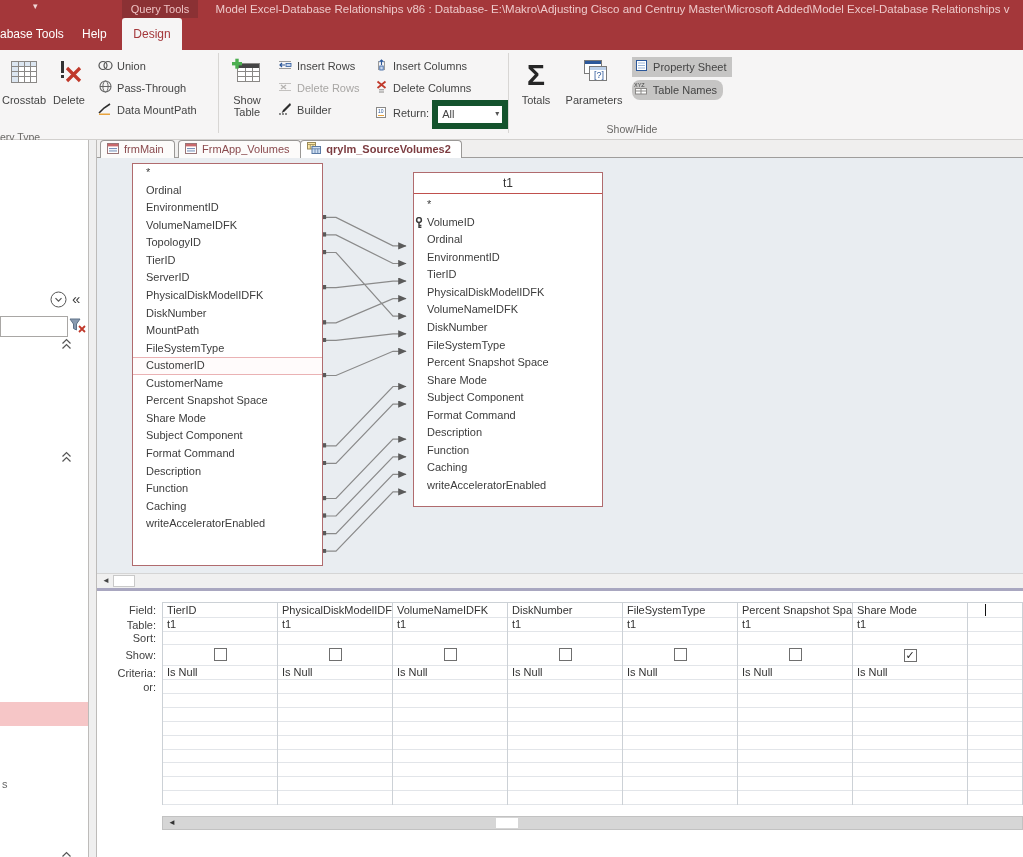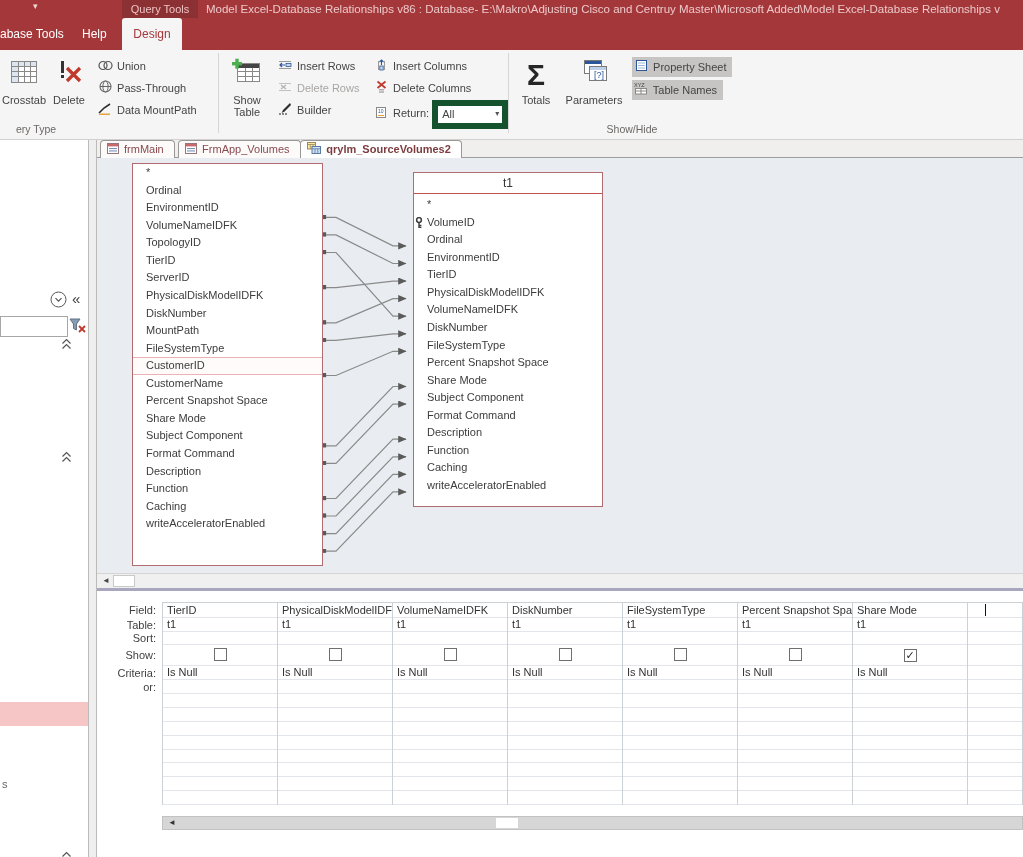--- a/index.html
+++ b/index.html
@@ -6,21 +6,21 @@
   body{width:1023px;height:857px;overflow:hidden;font-family:"Liberation Sans",sans-serif;
        -webkit-font-smoothing:antialiased;background:#fff;position:relative;font-size:11px;color:#333;}
   #app{position:absolute;inset:0;}
 
   
   .titlebar{position:absolute;left:0;top:0;width:1023px;height:18px;background:#a4373a;color:#f2cfd0;}
   .qat-arrow{position:absolute;left:33px;top:1px;font-size:9px;color:#f0d8d8;}
   .ctx-tab{position:absolute;left:122px;top:0;width:76px;height:18px;background:#8b3134;
            color:#eec2c3;text-align:center;line-height:18px;font-size:11px;}
   .win-title{position:absolute;left:206px;top:0;right:4px;height:18px;line-height:18px;
-             font-size:11.5px;color:#edc9ca;white-space:nowrap;overflow:hidden;}
+             font-size:11.5px;color:#edc9ca;white-space:nowrap;overflow:hidden;text-align:center;}
 
   
   .tabrow{position:absolute;left:0;top:18px;width:1023px;height:32px;background:#a4373a;color:#fff;}
   .rtab{position:absolute;top:0;height:32px;line-height:32px;font-size:12px;padding:0 0;cursor:default;}
   .rtab-dbtools{left:0;}
   .rtab-help{left:82px;}
   .rtab-design{left:122px;width:60px;background:#f6f5f5;color:#a4373a;text-align:center;
                border-radius:3px 3px 0 0;padding:0;}
   .tellme{position:absolute;left:200px;top:0;height:32px;line-height:32px;color:#fff;font-size:12px;}
   .tellme svg{vertical-align:middle;margin-right:9px;}
@@ -148,21 +148,21 @@
           </svg></span>
       <span>Pass-Through</span>
     </div>
     <div class="smallbtn" style="left:96px;top:50px;">
       <span class="sicon"><svg width="14" height="12" viewBox="0 0 14 12">
             <path d="M1 10 L6 5 L12 1" stroke="#2d2d2d" stroke-width="1.6" fill="none"></path>
             <rect x="1" y="10.5" width="11" height="1.5" fill="#e8a33d"></rect>
           </svg></span>
       <span>Data MountPath</span>
     </div>
-    <div class="grouplabel" style="left:16px;width:60px;">ery Type</div>
+    <div class="grouplabel" style="left:0;width:60px;margin-top:8px;">ery Type</div>
     <div class="rsep" style="left:218px;"></div>
 
     <div class="bigbtn" style="left:224px;width:46px;">
       <span class="bicon"><svg width="32" height="28" viewBox="0 0 32 28">
             <rect x="6.5" y="5.5" width="22" height="18" fill="#fff" stroke="#8a8886"></rect>
             <rect x="7" y="6" width="21" height="4" fill="#444"></rect>
             <path d="M7 13.5h21M7 18.5h21M14.5 10v13M21.5 10v13" stroke="#8a8886" fill="none"></path>
             <rect x="1" y="4" width="10" height="3.4" fill="#4caf50"></rect>
             <rect x="4.3" y="0.7" width="3.4" height="10" fill="#4caf50"></rect>
           </svg></span>
@@ -232,21 +232,21 @@
           </svg></span>
       <span class="blabel">Parameters</span>
     </div>
     <div class="smallbtn graybg" style="left:632px;top:7px;">
       <span class="sicon"><svg width="13" height="13" viewBox="0 0 13 13">
             <rect x="1.5" y="1.5" width="10" height="10" fill="#fff" stroke="#2b579a"></rect>
             <path d="M3 4h7M3 6.5h7M3 9h7" stroke="#9cb6d8"></path>
           </svg></span>
       <span>Property Sheet</span>
     </div>
-    <div class="smallbtn graybg" style="left:632px;top:30px;">
+    <div class="smallbtn graybg" style="left:632px;top:30px;border-radius:8px;">
       <span class="sicon"><svg width="14" height="13" viewBox="0 0 14 13">
             <text x="0" y="5" font-size="5.5" fill="#444">XYZ</text>
             <rect x="1.5" y="6.5" width="11" height="5.5" fill="#fff" stroke="#8a8886"></rect>
             <path d="M1.5 9h11M7 6.5v5.5" stroke="#8a8886"></path>
           </svg></span>
       <span>Table Names</span>
     </div>
     <div class="grouplabel" style="left:514px;width:236px;text-align:center;">Show/Hide</div>
   </div>
 

